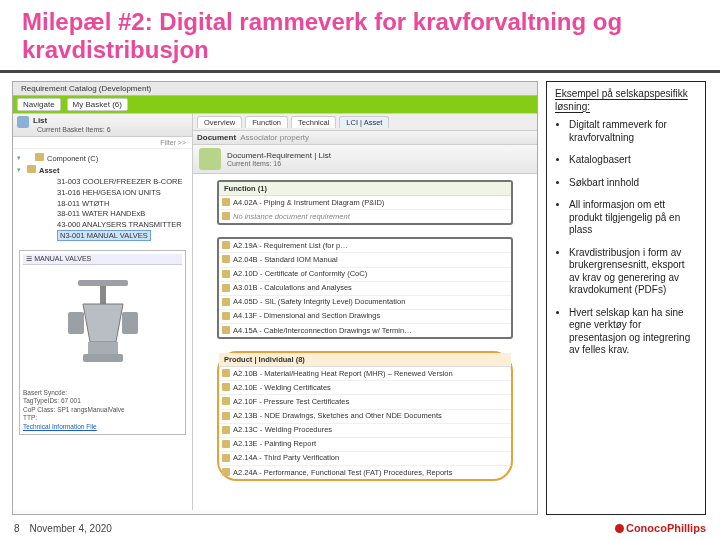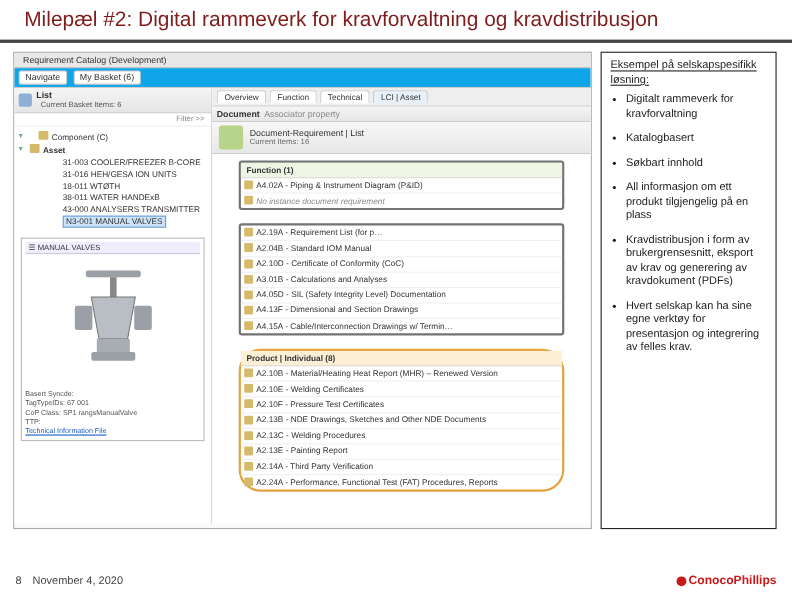--- a/index.html
+++ b/index.html
@@ -1,28 +1,28 @@
 <!DOCTYPE html>
 <html><head>
 <meta charset="utf-8">
 <style>
   * { box-sizing: border-box; margin: 0; padding: 0; }
   body { width: 720px; height: 540px; font-family: "Segoe UI", Arial, sans-serif; background: #fff; position: relative; color: #222; }
   .slide { width: 720px; height: 540px; position: relative; }
   .title-band { border-bottom: 3px solid #444; padding: 8px 0 6px 22px; }
-  .title-band h1 { font-size: 19px; font-weight: 400; color: #7f1d1d; }
+  .title-band h1 { font-size: 24px; font-weight: 700; color: #ec4899; }
   .content { display: flex; padding: 8px 12px 0 12px; gap: 8px; }
   .app-pane { flex: 0 0 526px; border: 1px solid #aaa; background: #fafafa; font-size: 8px; color: #333; overflow: hidden; height: 434px; position: relative; }
   .app-top { background: #e8e8e8; border-bottom: 1px solid #bbb; padding: 2px 4px; display: flex; align-items: center; gap: 4px; font-size: 8px; }
-  .app-toolbar { background: #0ea5e9; border-bottom: 1px solid #ccc; padding: 2px 4px; display: flex; gap: 6px; font-size: 8px; }
+  .app-toolbar { background: #84cc16; border-bottom: 1px solid #ccc; padding: 2px 4px; display: flex; gap: 6px; font-size: 8px; }
   .app-toolbar span { border: 1px solid #ccc; border-radius: 2px; padding: 1px 5px; background: #fff; }
   .app-body { display: flex; height: calc(100% - 36px); }
   .left-col { flex: 0 0 180px; border-right: 1px solid #ccc; background: #fff; display:flex; flex-direction:column; }
   .right-col { flex: 1; background: #fff; display:flex; flex-direction:column; }
-  .panel-head { background: linear-gradient(#f5f5f5,#e5e5e5); border-bottom: 1px solid #ccc; padding: 2px 4px; font-size: 8px; display:flex; align-items:center; gap:4px; }
+  .panel-head { background: linear-gradient(#f5f5f5,#e5e5e5); border-bottom: 1px solid #ccc; padding: 2px 4px; font-size: 8px; display:flex; gap:4px; }
   .panel-head .ico { width:12px; height:12px; background:#8fb0d6; border-radius:2px; display:inline-block; }
   .sub { font-size: 7px; color: #555; padding: 1px 4px; }
   .tree { padding: 4px 4px; font-size: 7.5px; line-height: 1.45; }
   .tree .node { padding-left: 10px; position: relative; }
   .tree .folder::before { content:"▸"; position:absolute; left:0; top:0; color:#6a8; font-size:7px; }
   .tree .folder.open::before { content:"▾"; }
   .tree .fico { display:inline-block; width:9px; height:8px; background:#d7b96b; margin-right:3px; border-radius:1px; }
   .tree .sel { background:#cde3f8; border:1px solid #6aa0d8; padding:0 2px; }
   .preview { margin: 4px 6px; border:1px solid #bbb; background:#fff; font-size:7px; padding:3px; }
   .preview-head { background:#eef; padding:1px 3px; border-bottom:1px solid #ccd; margin-bottom:2px; }

